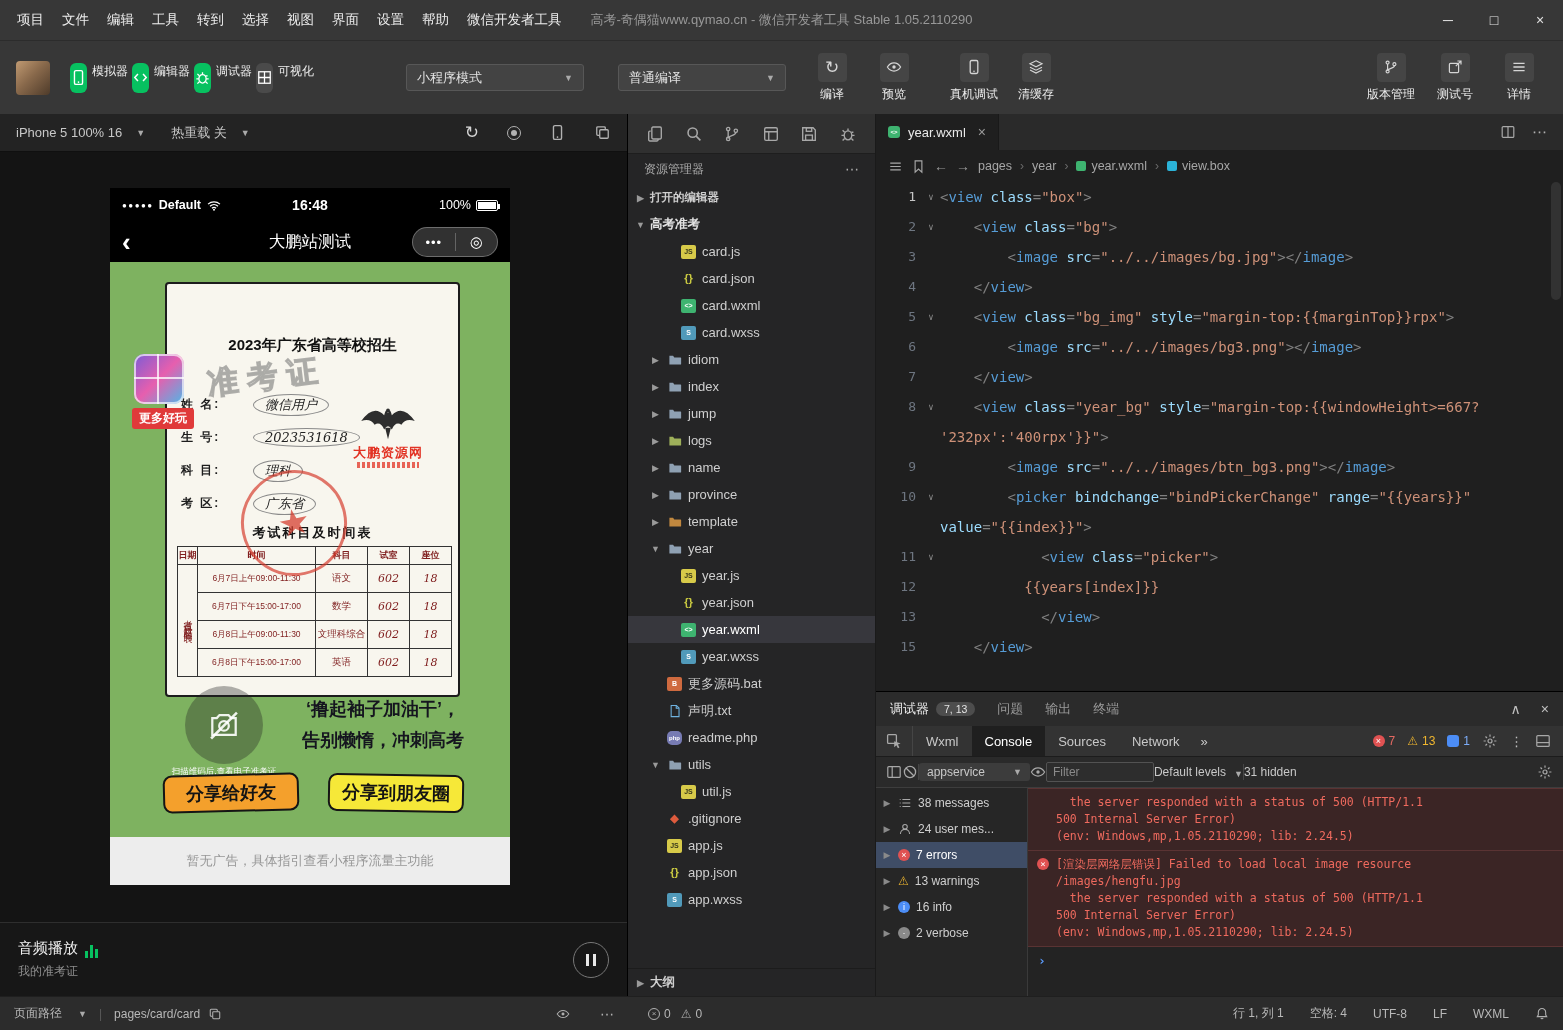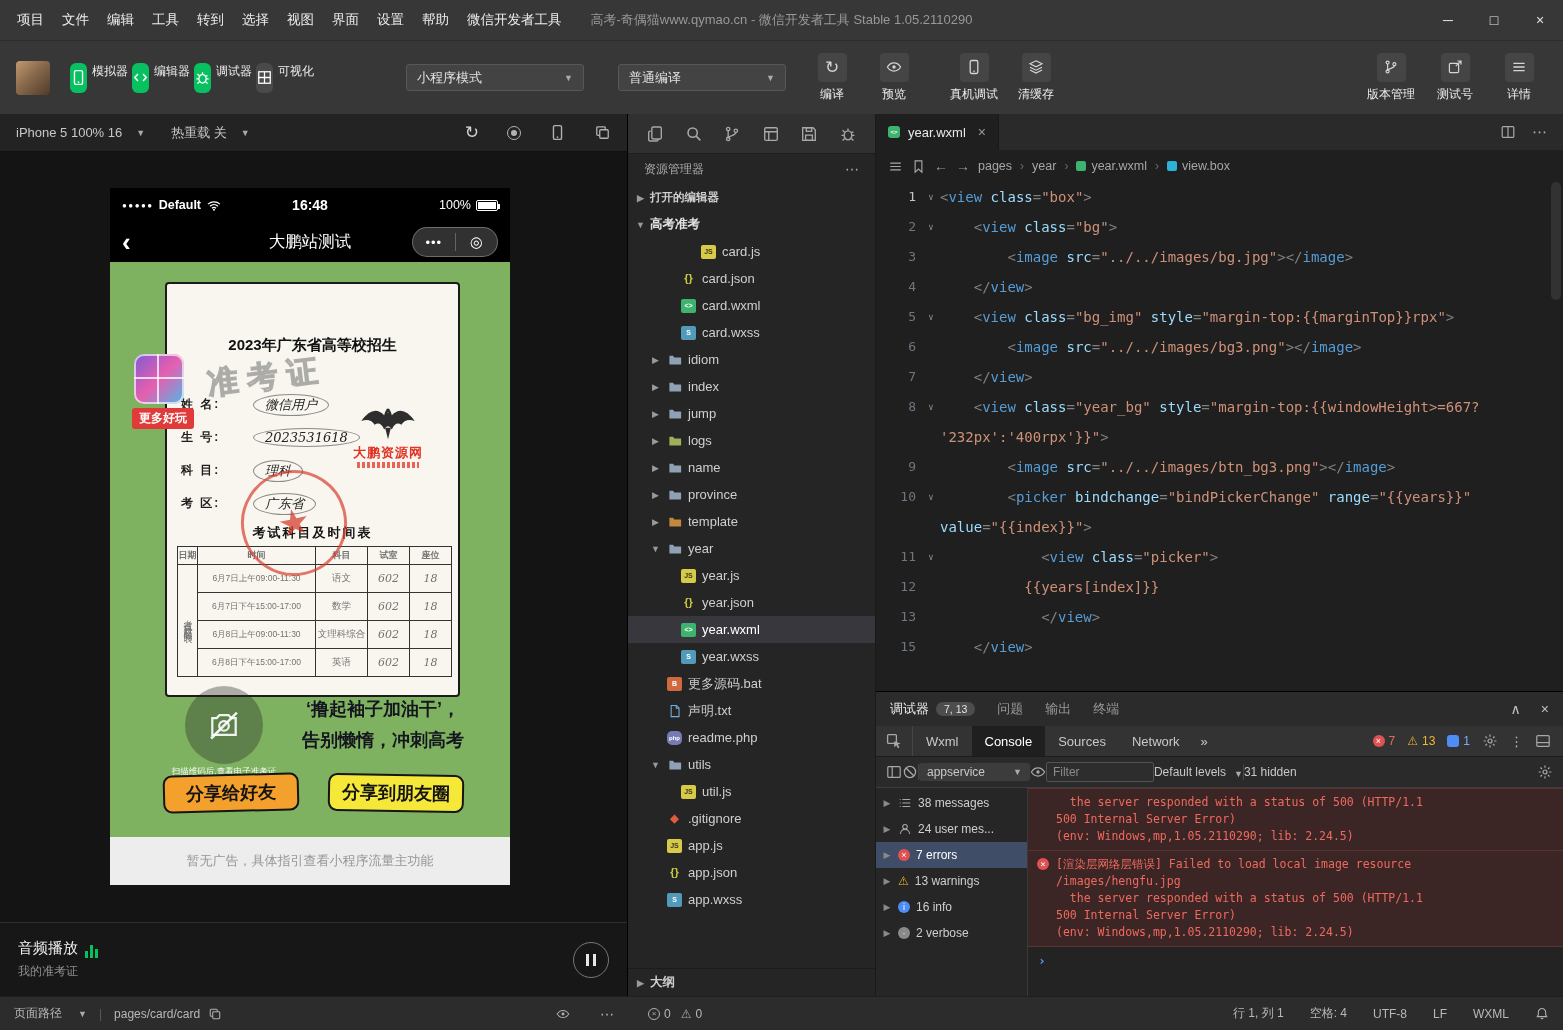--- a/index.html
+++ b/index.html
@@ -83,21 +83,21 @@
     border:1.2px solid #8a8a8a;border-radius:50%;padding:1px 11px;}
   .t-logo{position:absolute;left:192px;top:114px;width:58px;height:44px;}
   .t-brand{position:absolute;left:168px;top:160px;width:106px;text-align:center;font-size:13px;font-weight:bold;color:#e23324;letter-spacing:1px;}
   .t-url{position:absolute;left:190px;top:178px;width:62px;height:6px;
     background:repeating-linear-gradient(90deg,#e23324 0 3px,transparent 3px 5px);opacity:.75;}
   .t-stamp{position:absolute;left:74px;top:186px;width:106px;height:106px;border:3.5px solid rgba(212,58,42,.8);
     border-radius:50%;transform:rotate(-12deg);display:flex;align-items:center;justify-content:center;opacity:.85;}
   .t-stamp span{color:rgba(212,58,42,.85);font-size:36px;}
   .t-sched-title{position:absolute;top:240px;left:0;right:0;text-align:center;font-size:13px;font-weight:bold;color:#141414;letter-spacing:2px;}
   .sched{position:absolute;left:10px;top:262px;display:grid;grid-template-columns:20px 118px 52px 42px 42px;
-    grid-template-rows:18px repeat(4,28px);border-top:1px solid #333;border-left:1px solid #333;color:#737373;}
+    grid-template-rows:18px repeat(4,28px);border-top:1px solid #333;border-left:1px solid #333;color:#7f1d1d;}
   .sc{border-right:1px solid #333;border-bottom:1px solid #333;display:flex;align-items:center;justify-content:center;text-align:center;}
   .sc.head{font-size:9px;font-weight:bold;}
   .sc.vert{grid-column:1;grid-row:2/6;writing-mode:vertical-rl;font-size:9px;letter-spacing:2px;}
   .sc.time{font-size:8.5px;}
   .sc.subj{font-size:9.5px;}
   .sc.hand{font-family:"DejaVu Serif",serif;font-style:italic;font-size:11px;}
 
   .gray-circle{position:absolute;left:75px;top:424px;width:78px;height:78px;border-radius:50%;
     background:rgba(35,35,35,.35);display:flex;align-items:center;justify-content:center;}
   .gray-circle .ico{width:36px;height:36px;}
@@ -612,21 +612,21 @@
       </div>
       <div class="exp-section">
         <span class="chev">▶</span>
         <span style="font-size:11.5px;">打开的编辑器</span>
       </div>
       <div class="exp-section">
         <span class="chev">▼</span>
         <span style="font-size:12.5px;color:#e2e2e2;">高考准考</span>
       </div>
       <div class="filelist" id="fileList">
-          <div class="file-row" style="padding-left: 56px;">
+          <div class="file-row" style="padding-left: 36px;">
             <span class="chev"></span>
             <span class="fic js">JS</span>
             <span>card.js</span>
           </div>
           <div class="file-row" style="padding-left: 36px;">
             <span class="chev"></span>
             <span class="fic json">{}</span>
             <span>card.json</span>
           </div>
           <div class="file-row" style="padding-left: 36px;">

